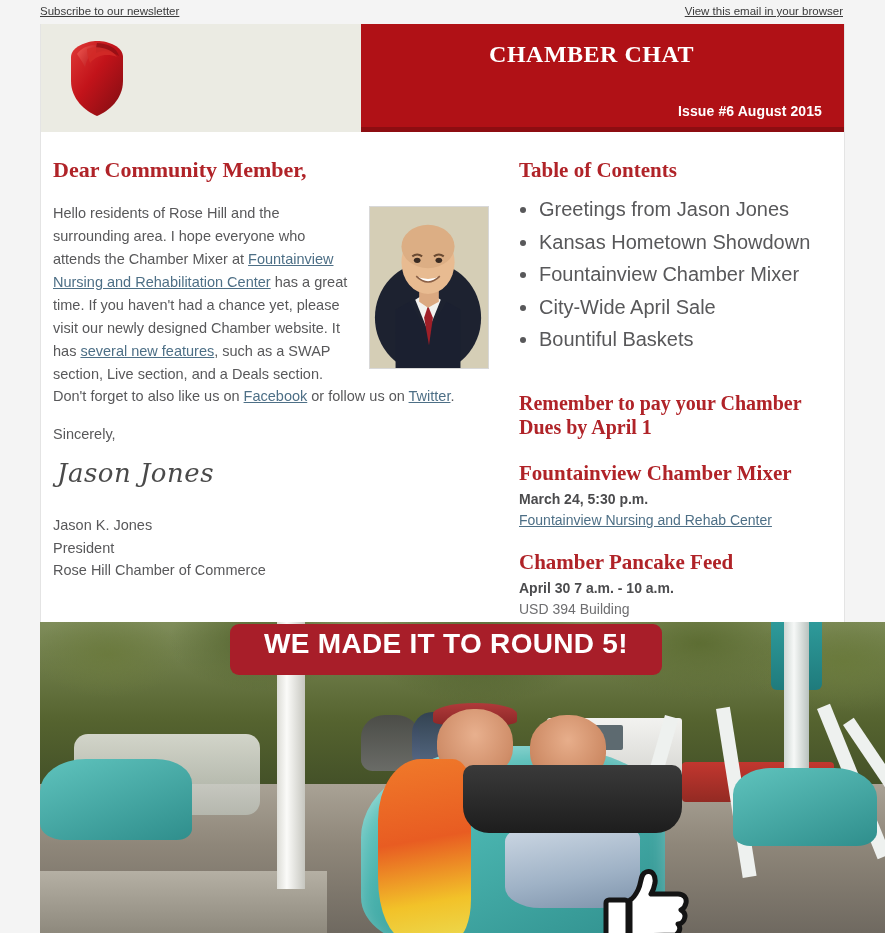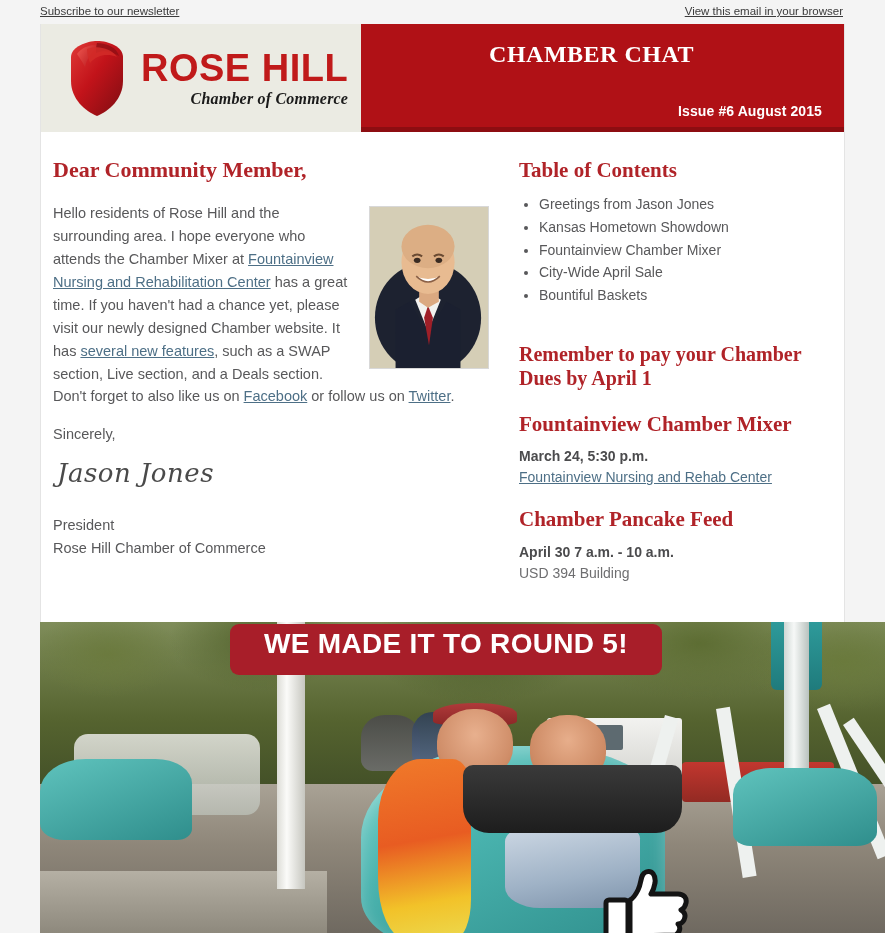--- a/index.html
+++ b/index.html
@@ -104,36 +104,36 @@
   .sign-off { font-size: 14.5px; line-height: 1.55; color: #58585a; }
 
   
   .toc-head {
     font-family: "Liberation Serif", serif;
     font-weight: bold; font-size: 21px; color: #b02328;
     margin: 0 0 10px 0;
   }
   .toc-list { margin: 0 0 36px 0; padding-left: 20px; }
   .toc-list li {
-    font-size: 14px; line-height: 1.63; color: #58585a;
+    font-size: 20px; line-height: 1.63; color: #58585a;
   }
   .promo-head {
     font-family: "Liberation Serif", serif;
     font-weight: bold; font-size: 20px; color: #b02328;
     line-height: 1.18; margin: 0 0 22px 0;
   }
   .event { margin-bottom: 22px; }
   .event-title {
     font-family: "Liberation Serif", serif;
     font-weight: bold; font-size: 21px; color: #b02328;
     margin: 0 0 6px 0; line-height: 1.15;
   }
   .event-when {
     font-size: 14px; font-weight: bold; color: #4b4b4d;
-    margin: 12px 0 5px 0;
+    margin: 0 0 5px 0;
   }
   .event-where { font-size: 14px; color: #6e6e70; }
   .event-where a { color: #4d6f86; text-decoration: underline; }
 
   .spacer-bottom { height: 34px; background: #fff; }
 
   
   .hero {
     position: absolute; left: 40px; top: 622px;
     width: 845px; height: 311px;
@@ -320,24 +320,20 @@
             <path d="M8 20 C8 10, 24 4, 34 4 C46 4, 60 10, 60 20 L60 44
                      C60 62, 46 74, 34 79 C22 74, 8 62, 8 44 Z" fill="url(#rg1)"></path>
             <path d="M14 17 C20 9, 30 7, 36 9 C30 14, 24 20, 22 30
                      C19 24, 16 20, 14 17 Z" fill="url(#rg2)" opacity="0.95"></path>
             <path d="M34 6 C44 6, 54 11, 56 19 C48 14, 40 13, 33 16
                      C33 12, 33 9, 34 6 Z" fill="#8e0f14" opacity="0.8"></path>
             <path d="M24 12 C34 8, 48 11, 54 20 C44 16, 34 18, 27 26
                      C25 21, 24 16, 24 12 Z" fill="#d22b28" opacity="0.85"></path>
           </svg>
         </div>
-        <div class="logo-words">
-          <div class="logo-title">ROSE HILL</div>
-          <div class="logo-sub">Chamber of Commerce</div>
-        </div>
       </div>
       <div class="banner-panel">
         <div class="banner-title">CHAMBER CHAT</div>
         <div class="banner-issue">Issue #6 August 2015</div>
       </div>
     </div>
 
     <div class="content">
 
       <div class="col-left">
@@ -365,20 +361,21 @@
 
         <p class="body-copy">
           <span>Hello residents of Rose Hill and the surrounding area. I hope everyone who attends the Chamber Mixer at </span><a class="inline-link" href="#">Fountainview Nursing and Rehabilitation Center</a><span> has a great time. If you haven't had a chance yet, please visit our newly designed Chamber website. It has </span><a class="inline-link" href="#">several new features</a><span>, such as a SWAP section, Live section, and a Deals section. Don't forget to also like us on </span><a class="inline-link" href="#">Facebook</a><span> or follow us on </span><a class="inline-link" href="#">Twitter</a><span>.</span>
         </p>
 
         <p class="sincerely">Sincerely,</p>
 
         <div class="signature">Jason Jones</div>
 
         <div class="sign-off">
+          <div>Jason K. Jones</div>
           <div>President</div>
           <div>Rose Hill Chamber of Commerce</div>
         </div>
       </div>
 
       <div class="col-right">
         <h2 class="toc-head">Table of Contents</h2>
         <ul class="toc-list">
           <li>Greetings from Jason Jones</li>
           <li>Kansas Hometown Showdown</li>

